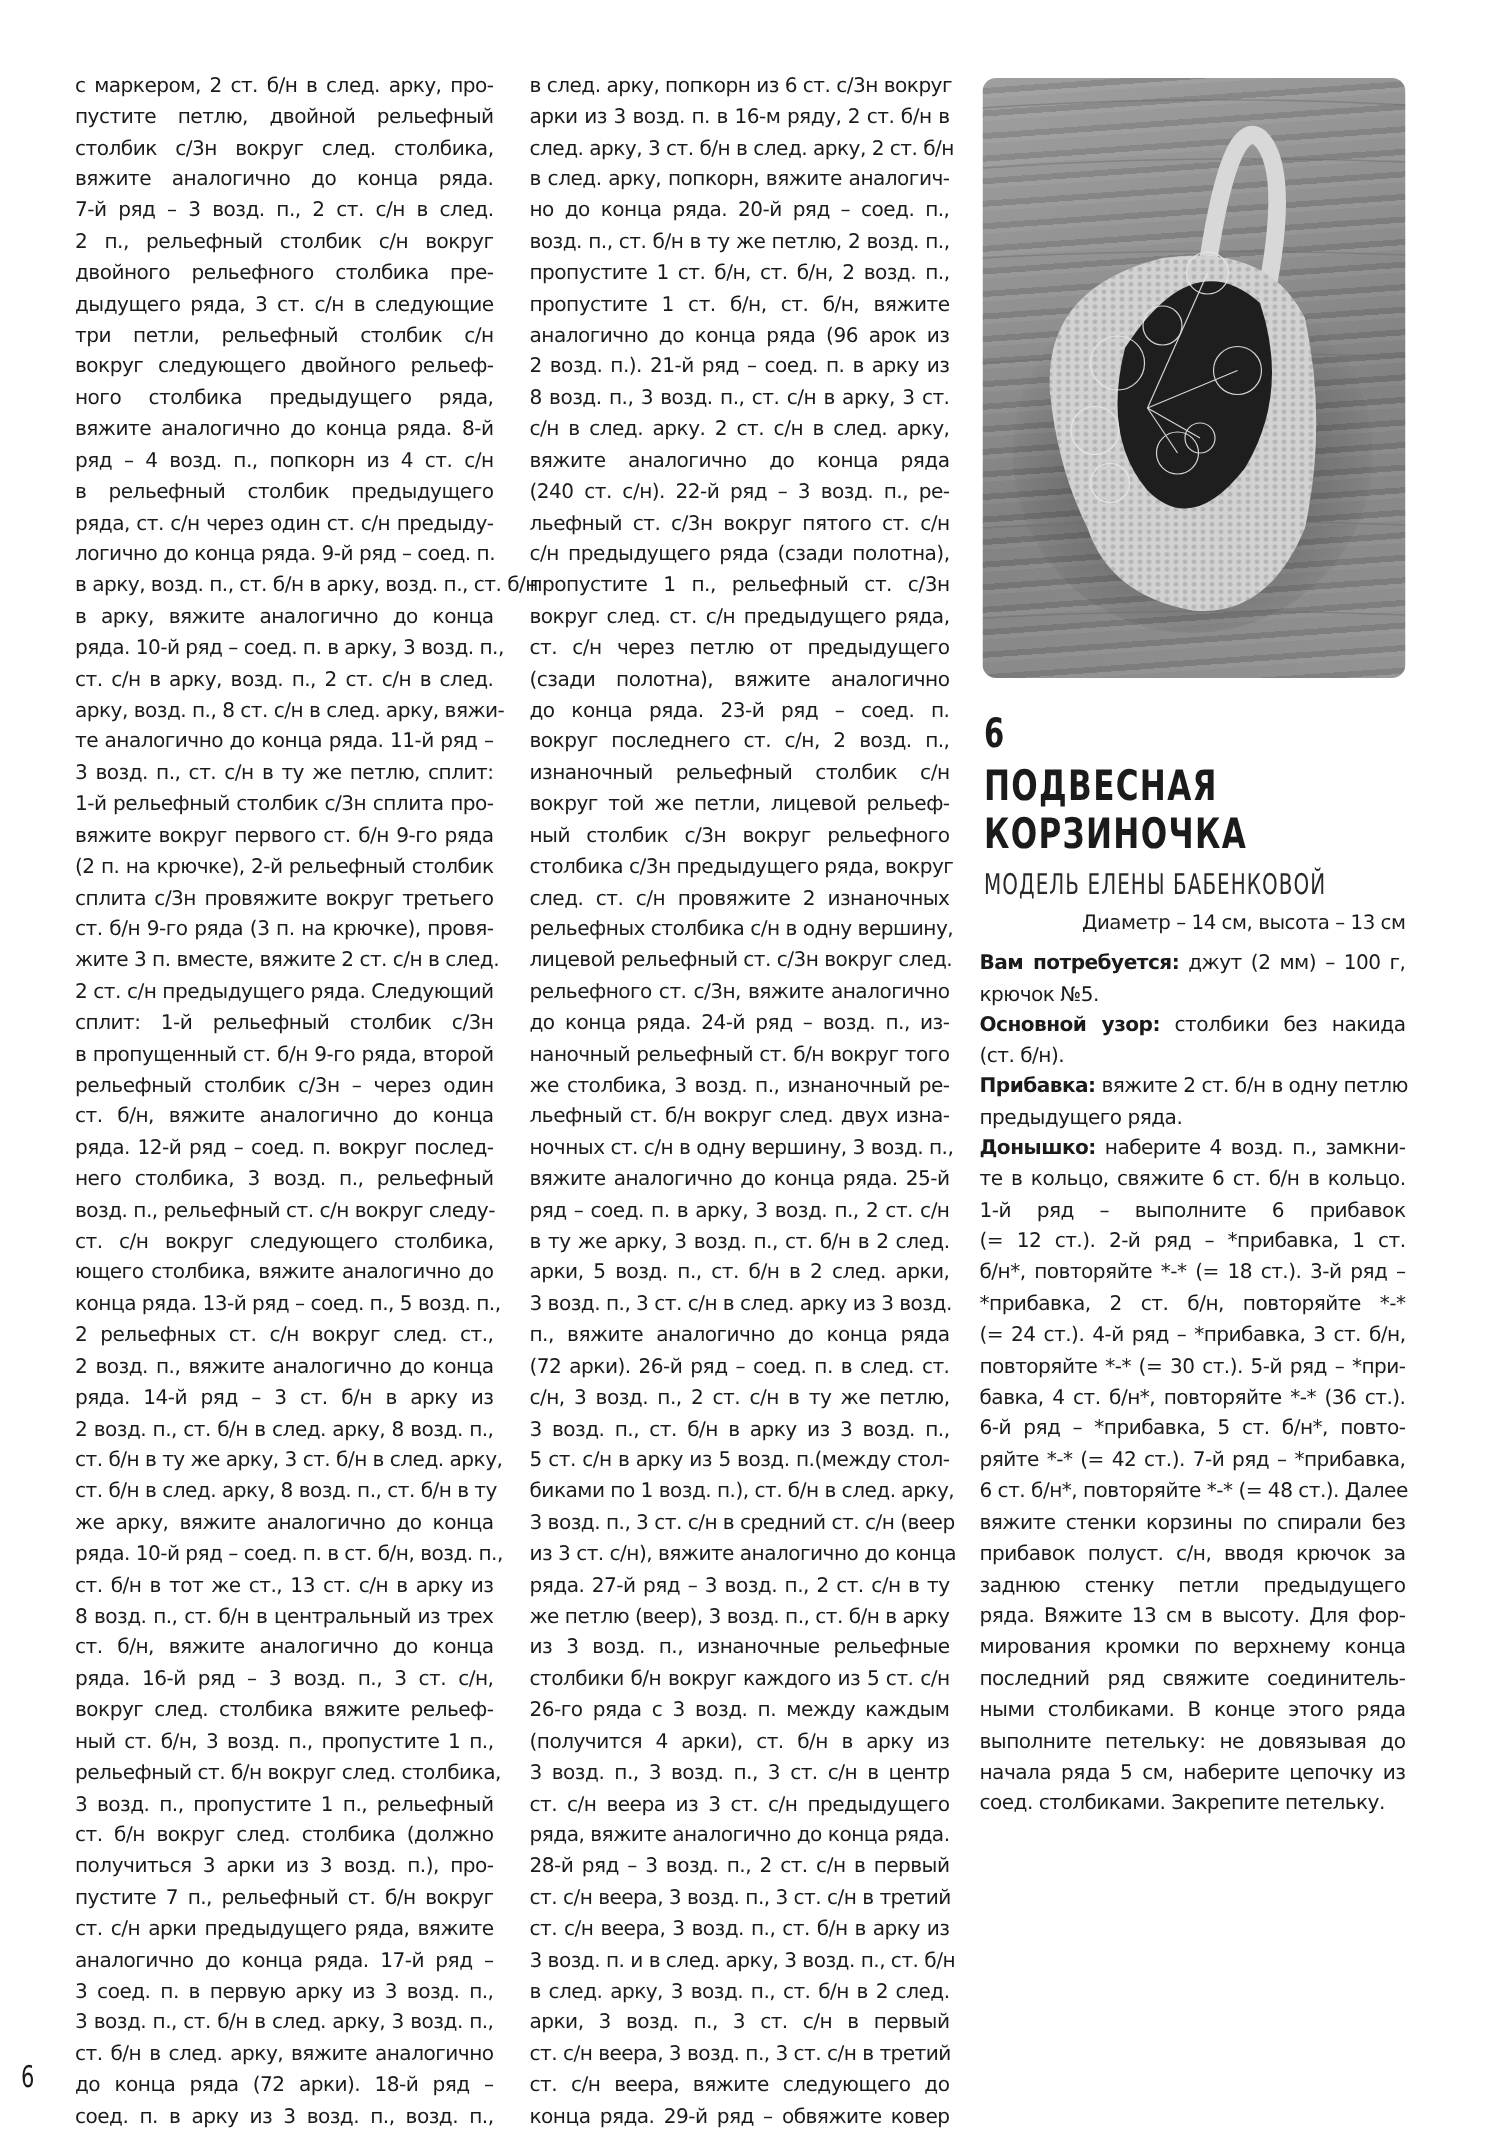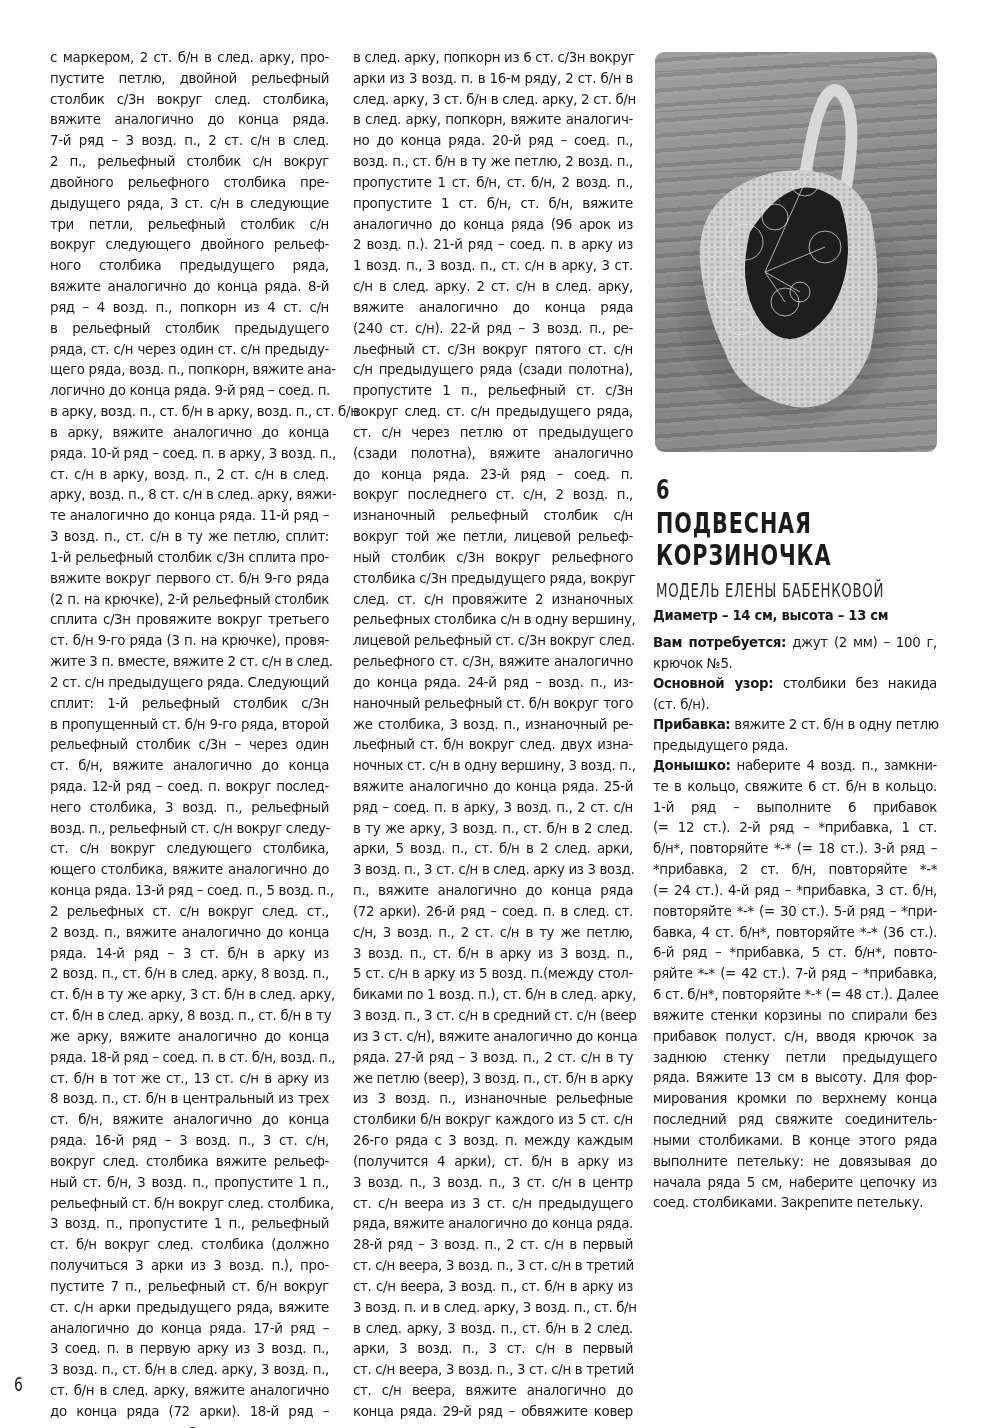--- a/index.html
+++ b/index.html
@@ -37,21 +37,21 @@
     transform: scaleX(0.74); transform-origin: left top; letter-spacing: 1.2px; text-transform: uppercase;
   }
   .title span { display: block; white-space: nowrap; }
   .author {
     position: absolute; left: 656px; top: 579px;
     font-family: "DejaVu Sans", sans-serif; font-size: 19px; line-height: 22px;
     transform: scaleX(0.70); transform-origin: left top; letter-spacing: 1px; color: #2a2a2a; white-space: nowrap;
   }
   .spec {
     position: absolute; left: 653px; top: 608px; width: 284px;
-    font-family: "DejaVu Sans", sans-serif; font-weight: bold; font-size: 13.2px; letter-spacing: -0.3px; white-space: nowrap;
+    font-family: "DejaVu Sans", sans-serif; font-weight: normal; font-size: 13.2px; letter-spacing: -0.3px; white-space: nowrap; text-align: right;
   }
   .para {
     position: absolute; left: 653px; width: 284px;
     font-size: 13.4px; line-height: 20.83px; letter-spacing: -0.35px;
   }
   .para .ln { display: block; white-space: nowrap; text-align: justify; text-align-last: justify; height: 20.83px; }
   .para .ln.last { text-align-last: left; }
   .para b { font-weight: bold; }
   #p-need { top: 633px; }
   #p-pattern { top: 674px; }
@@ -76,21 +76,20 @@
     <span class="ln">2 п., рельефный столбик с/н вокруг</span>
     <span class="ln">двойного рельефного столбика пре-</span>
     <span class="ln">дыдущего ряда, 3 ст. с/н в следующие</span>
     <span class="ln">три петли, рельефный столбик с/н</span>
     <span class="ln">вокруг следующего двойного рельеф-</span>
     <span class="ln">ного столбика предыдущего ряда,</span>
     <span class="ln">вяжите аналогично до конца ряда. 8-й</span>
     <span class="ln">ряд – 4 возд. п., попкорн из 4 ст. с/н</span>
     <span class="ln">в рельефный столбик предыдущего</span>
     <span class="ln">ряда, ст. с/н через один ст. с/н предыду-</span>
-    <span class="ln">щего ряда, возд. п., попкорн, вяжите ана-</span>
     <span class="ln">логично до конца ряда. 9-й ряд – соед. п.</span>
     <span class="ln">в арку, возд. п., ст. б/н в арку, возд. п., ст. б/н</span>
     <span class="ln">в арку, вяжите аналогично до конца</span>
     <span class="ln">ряда. 10-й ряд – соед. п. в арку, 3 возд. п.,</span>
     <span class="ln">ст. с/н в арку, возд. п., 2 ст. с/н в след.</span>
     <span class="ln">арку, возд. п., 8 ст. с/н в след. арку, вяжи-</span>
     <span class="ln">те аналогично до конца ряда. 11-й ряд –</span>
     <span class="ln">3 возд. п., ст. с/н в ту же петлю, сплит:</span>
     <span class="ln">1-й рельефный столбик с/3н сплита про-</span>
     <span class="ln">вяжите вокруг первого ст. б/н 9-го ряда</span>
@@ -109,21 +108,21 @@
     <span class="ln">ст. с/н вокруг следующего столбика,</span>
     <span class="ln">ющего столбика, вяжите аналогично до</span>
     <span class="ln">конца ряда. 13-й ряд – соед. п., 5 возд. п.,</span>
     <span class="ln">2 рельефных ст. с/н вокруг след. ст.,</span>
     <span class="ln">2 возд. п., вяжите аналогично до конца</span>
     <span class="ln">ряда. 14-й ряд – 3 ст. б/н в арку из</span>
     <span class="ln">2 возд. п., ст. б/н в след. арку, 8 возд. п.,</span>
     <span class="ln">ст. б/н в ту же арку, 3 ст. б/н в след. арку,</span>
     <span class="ln">ст. б/н в след. арку, 8 возд. п., ст. б/н в ту</span>
     <span class="ln">же арку, вяжите аналогично до конца</span>
-    <span class="ln">ряда. 18-й ряд – соед. п. в ст. б/н, возд. п.,</span>
+    <span class="ln">ряда. 10-й ряд – соед. п. в ст. б/н, возд. п.,</span>
     <span class="ln">ст. б/н в тот же ст., 13 ст. с/н в арку из</span>
     <span class="ln">8 возд. п., ст. б/н в центральный из трех</span>
     <span class="ln">ст. б/н, вяжите аналогично до конца</span>
     <span class="ln">ряда. 16-й ряд – 3 возд. п., 3 ст. с/н,</span>
     <span class="ln">вокруг след. столбика вяжите рельеф-</span>
     <span class="ln">ный ст. б/н, 3 возд. п., пропустите 1 п.,</span>
     <span class="ln">рельефный ст. б/н вокруг след. столбика,</span>
     <span class="ln">3 возд. п., пропустите 1 п., рельефный</span>
     <span class="ln">ст. б/н вокруг след. столбика (должно</span>
     <span class="ln">получиться 3 арки из 3 возд. п.), про-</span>
@@ -141,21 +140,21 @@
     <span class="ln">в след. арку, попкорн из 6 ст. с/3н вокруг</span>
     <span class="ln">арки из 3 возд. п. в 16-м ряду, 2 ст. б/н в</span>
     <span class="ln">след. арку, 3 ст. б/н в след. арку, 2 ст. б/н</span>
     <span class="ln">в след. арку, попкорн, вяжите аналогич-</span>
     <span class="ln">но до конца ряда. 20-й ряд – соед. п.,</span>
     <span class="ln">возд. п., ст. б/н в ту же петлю, 2 возд. п.,</span>
     <span class="ln">пропустите 1 ст. б/н, ст. б/н, 2 возд. п.,</span>
     <span class="ln">пропустите 1 ст. б/н, ст. б/н, вяжите</span>
     <span class="ln">аналогично до конца ряда (96 арок из</span>
     <span class="ln">2 возд. п.). 21-й ряд – соед. п. в арку из</span>
-    <span class="ln">1 возд. п., 3 возд. п., ст. с/н в арку, 3 ст.</span>
+    <span class="ln">8 возд. п., 3 возд. п., ст. с/н в арку, 3 ст.</span>
     <span class="ln">с/н в след. арку. 2 ст. с/н в след. арку,</span>
     <span class="ln">вяжите аналогично до конца ряда</span>
     <span class="ln">(240 ст. с/н). 22-й ряд – 3 возд. п., ре-</span>
     <span class="ln">льефный ст. с/3н вокруг пятого ст. с/н</span>
     <span class="ln">с/н предыдущего ряда (сзади полотна),</span>
     <span class="ln">пропустите 1 п., рельефный ст. с/3н</span>
     <span class="ln">вокруг след. ст. с/н предыдущего ряда,</span>
     <span class="ln">ст. с/н через петлю от предыдущего</span>
     <span class="ln">(сзади полотна), вяжите аналогично</span>
     <span class="ln">до конца ряда. 23-й ряд – соед. п.</span>
@@ -195,21 +194,21 @@
     <span class="ln">3 возд. п., 3 возд. п., 3 ст. с/н в центр</span>
     <span class="ln">ст. с/н веера из 3 ст. с/н предыдущего</span>
     <span class="ln">ряда, вяжите аналогично до конца ряда.</span>
     <span class="ln">28-й ряд – 3 возд. п., 2 ст. с/н в первый</span>
     <span class="ln">ст. с/н веера, 3 возд. п., 3 ст. с/н в третий</span>
     <span class="ln">ст. с/н веера, 3 возд. п., ст. б/н в арку из</span>
     <span class="ln">3 возд. п. и в след. арку, 3 возд. п., ст. б/н</span>
     <span class="ln">в след. арку, 3 возд. п., ст. б/н в 2 след.</span>
     <span class="ln">арки, 3 возд. п., 3 ст. с/н в первый</span>
     <span class="ln">ст. с/н веера, 3 возд. п., 3 ст. с/н в третий</span>
-    <span class="ln">ст. с/н веера, вяжите аналогично до</span>
+    <span class="ln">ст. с/н веера, вяжите следующего до</span>
     <span class="ln">конца ряда. 29-й ряд – обвяжите ковер</span>
   </div>
 
 <div class="photo" title="Подвесная корзиночка из джута с сухими зонтиками укропа на деревянной стене">
   <svg viewBox="0 0 282 400" preserveAspectRatio="none">
     <defs>
       <radialGradient id="shadow" cx="50%" cy="55%" r="55%">
         <stop offset="0%" stop-color="#000" stop-opacity="0.35"></stop>
         <stop offset="100%" stop-color="#000" stop-opacity="0"></stop>
       </radialGradient>

